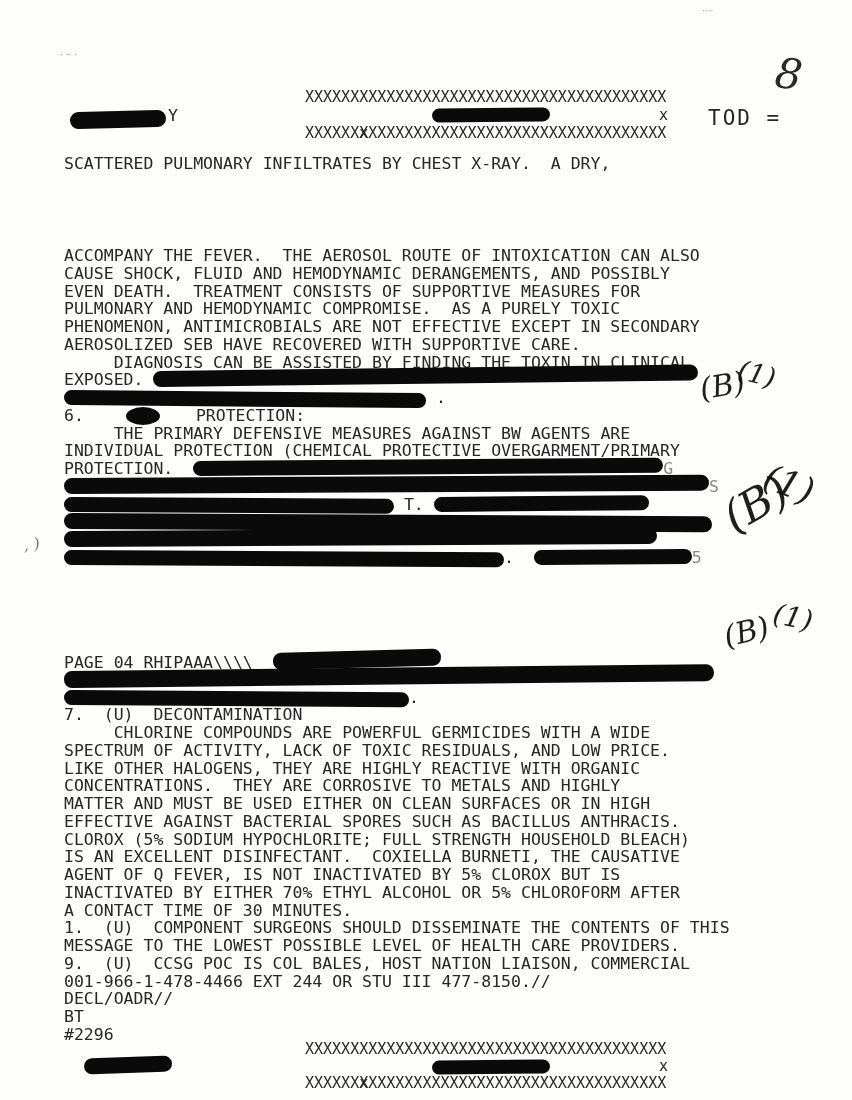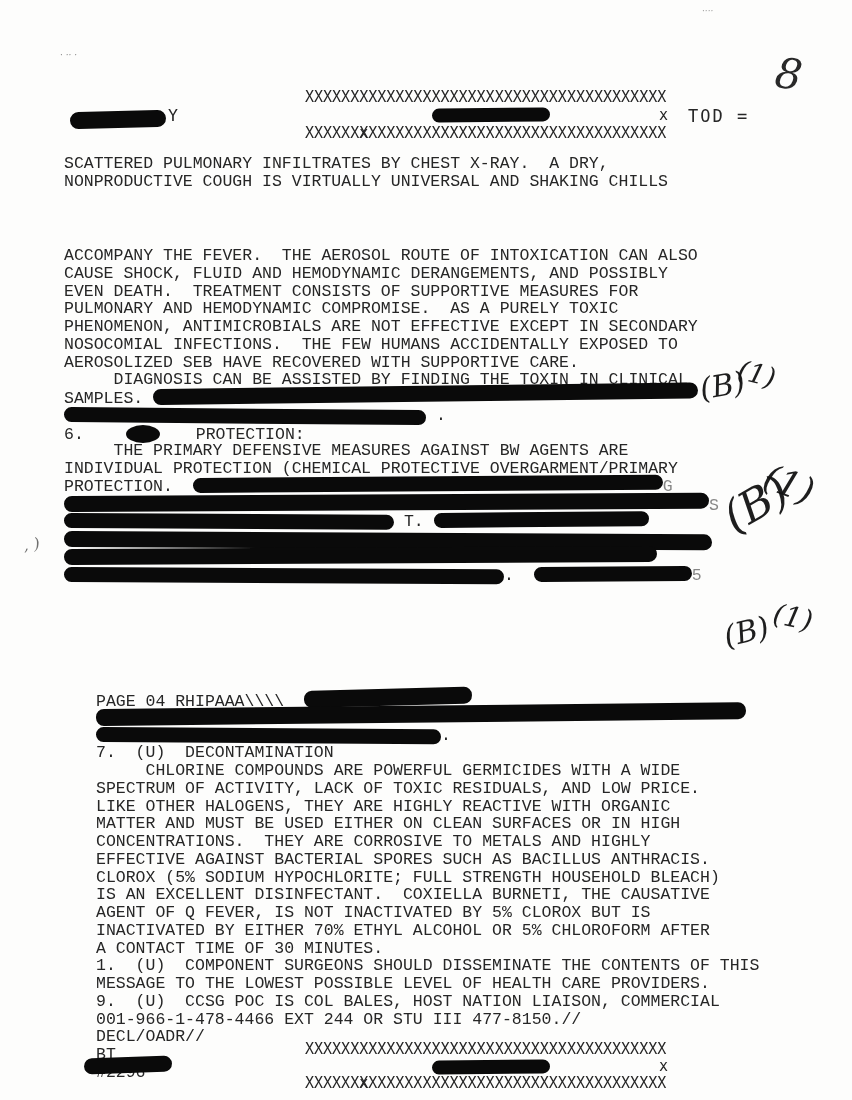--- a/index.html
+++ b/index.html
@@ -4,22 +4,22 @@
 <style>
   html,body{margin:0;padding:0;background:#9a9a9a;}
   .page{
     position:relative;width:852px;height:1100px;margin:0 auto;
     background:#fdfdfc;overflow:hidden;
     font-family:"DejaVu Sans Mono",monospace;color:#262626;
   }
   .block{position:absolute;left:64px;}
   #block-a{top:155px;}
   #block-b{top:247px;}
-  #block-c{top:691px;margin-left:32px;}
-  .line{white-space:pre;font-size:16.5px;line-height:17.75px;height:17.75px;font-family:Liberation Mono, monospace;}
+  #block-c{top:653px;}
+  .line{white-space:pre;font-size:16.5px;line-height:17.75px;height:17.75px;}
   .tx{letter-spacing:0;}
   .bar{display:inline-block;background:#0a0a0a;height:15px;border-radius:8px;
        vertical-align:-2px;transform-origin:left center;}
   .dot{display:inline-block;background:#0a0a0a;height:18px;border-radius:50%;vertical-align:-4px;}
   .gap{display:inline-block;height:1px;}
   .fch{opacity:.55;}
   
   .banner{position:absolute;left:305px;width:366px;}
   .banner .bline{white-space:pre;font-size:15px;line-height:18px;height:18px;letter-spacing:0;}
   #banner-top{top:88px;}
@@ -27,21 +27,21 @@
   #banner-bottom .bline{line-height:17px;height:17px;}
   .bmid{position:relative;}
   .bmid .side-r{position:absolute;right:3px;top:0;}
   .bmid .midbar{position:absolute;left:127px;top:2px;width:118px;height:14px;
                 background:#0a0a0a;border-radius:7px;transform:rotate(-.6deg);}
   
   .abs{position:absolute;}
   #header-left-bar{left:70px;top:111px;width:96px;height:17px;background:#0a0a0a;
                    border-radius:9px;transform:rotate(-1.6deg);}
   #header-left-suffix{left:168px;top:106px;font-size:16.5px;}
-  #tod{left:688px;top:106px;font-size:17px;letter-spacing:2px;}
+  #tod{left:708px;top:106px;font-size:21px;letter-spacing:2px;}
   #footer-left-bar{left:84px;top:1057px;width:88px;height:16px;background:#0a0a0a;
                    border-radius:9px;transform:rotate(-1.8deg);}
   
   .ink{position:absolute;font-family:"DejaVu Serif",serif;font-style:italic;
        color:#131313;white-space:pre;transform-origin:left top;}
 </style>
 </head>
 <body>
 
 <div class="page">
@@ -55,53 +55,51 @@
     </div>
     <div class="bline">XXXXXXXXXXXXXXXXXXXXXXXXXXXXXXXXXXXXXXXX</div>
   </div>
 
   <div class="abs" id="header-left-bar"></div>
   <div class="abs" id="header-left-suffix">Y</div>
   <div class="abs" id="tod">TOD =</div>
 
   <div class="block" id="block-a">
       <div class="line"><span class="tx">SCATTERED PULMONARY INFILTRATES BY CHEST X-RAY.  A DRY,</span></div>
-      <div class="line"><span class="tx">NONPRODUCTIVE COUGH IS VIRTUALLY UNIVERSAL AND SHAKING CHILLS</span></div>
     </div>
   <div class="block" id="block-b">
       <div class="line"><span class="tx">ACCOMPANY THE FEVER.  THE AEROSOL ROUTE OF INTOXICATION CAN ALSO</span></div>
       <div class="line"><span class="tx">CAUSE SHOCK, FLUID AND HEMODYNAMIC DERANGEMENTS, AND POSSIBLY</span></div>
       <div class="line"><span class="tx">EVEN DEATH.  TREATMENT CONSISTS OF SUPPORTIVE MEASURES FOR</span></div>
       <div class="line"><span class="tx">PULMONARY AND HEMODYNAMIC COMPROMISE.  AS A PURELY TOXIC</span></div>
       <div class="line"><span class="tx">PHENOMENON, ANTIMICROBIALS ARE NOT EFFECTIVE EXCEPT IN SECONDARY</span></div>
-      <div class="line"><span class="tx">NOSOCOMIAL INFECTIONS.  THE FEW HUMANS ACCIDENTALLY EXPOSED TO</span></div>
       <div class="line"><span class="tx">AEROSOLIZED SEB HAVE RECOVERED WITH SUPPORTIVE CARE.</span></div>
       <div class="line"><span class="tx">     DIAGNOSIS CAN BE ASSISTED BY FINDING THE TOXIN IN CLINICAL</span></div>
-      <div class="line"><span class="tx">SAMPLES. </span><span class="bar" style="width: 545px; height: 16px; transform: rotate(-0.7deg);"></span></div>
+      <div class="line"><span class="tx">EXPOSED. </span><span class="bar" style="width: 545px; height: 16px; transform: rotate(-0.7deg);"></span></div>
       <div class="line"><span class="bar" style="width: 362px; transform: rotate(0.5deg);"></span><span class="tx"> .</span></div>
       <div class="line"><span class="tx">6.</span><span class="gap" style="width: 42px;"></span><span class="dot" style="width: 34px;"></span><span class="gap" style="width: 36px;"></span><span class="tx">PROTECTION:</span></div>
       <div class="line"><span class="tx">     THE PRIMARY DEFENSIVE MEASURES AGAINST BW AGENTS ARE</span></div>
       <div class="line"><span class="tx">INDIVIDUAL PROTECTION (CHEMICAL PROTECTIVE OVERGARMENT/PRIMARY</span></div>
       <div class="line"><span class="tx">PROTECTION. </span><span class="gap" style="width: 10px;"></span><span class="bar" style="width: 470px; transform: rotate(-0.4deg);"></span><span class="tx fch">G</span></div>
       <div class="line"><span class="bar" style="width: 645px; height: 16px; transform: rotate(-0.3deg);"></span><span class="tx fch">S</span></div>
       <div class="line"><span class="bar" style="width: 330px; transform: rotate(0.3deg);"></span><span class="tx"> T. </span><span class="bar" style="width: 215px; transform: rotate(-0.5deg);"></span></div>
       <div class="line"><span class="bar" style="width: 648px; height: 16px; transform: rotate(0.3deg);"></span></div>
       <div class="line"><span class="bar" style="width: 593px; height: 16px; transform: rotate(-0.3deg);"></span></div>
       <div class="line"><span class="bar" style="width: 440px; transform: rotate(0.3deg);"></span><span class="tx">.  </span><span class="bar" style="width: 158px; transform: rotate(-0.4deg);"></span><span class="tx fch">5</span></div>
     </div>
   <div class="block" id="block-c">
       <div class="line"><span class="tx">PAGE 04 RHIPAAA\\\\</span><span class="gap" style="width: 20px;"></span><span class="bar" style="width: 168px; height: 17px; transform: rotate(-1.5deg);"></span></div>
       <div class="line"><span class="bar" style="width: 650px; height: 17px; transform: rotate(-0.6deg);"></span></div>
       <div class="line"><span class="bar" style="width: 345px; transform: rotate(0.4deg);"></span><span class="tx">.</span></div>
       <div class="line"><span class="tx">7.  (U)  DECONTAMINATION</span></div>
       <div class="line"><span class="tx">     CHLORINE COMPOUNDS ARE POWERFUL GERMICIDES WITH A WIDE</span></div>
       <div class="line"><span class="tx">SPECTRUM OF ACTIVITY, LACK OF TOXIC RESIDUALS, AND LOW PRICE.</span></div>
       <div class="line"><span class="tx">LIKE OTHER HALOGENS, THEY ARE HIGHLY REACTIVE WITH ORGANIC</span></div>
+      <div class="line"><span class="tx">CONCENTRATIONS.  THEY ARE CORROSIVE TO METALS AND HIGHLY</span></div>
       <div class="line"><span class="tx">MATTER AND MUST BE USED EITHER ON CLEAN SURFACES OR IN HIGH</span></div>
-      <div class="line"><span class="tx">CONCENTRATIONS.  THEY ARE CORROSIVE TO METALS AND HIGHLY</span></div>
       <div class="line"><span class="tx">EFFECTIVE AGAINST BACTERIAL SPORES SUCH AS BACILLUS ANTHRACIS.</span></div>
       <div class="line"><span class="tx">CLOROX (5% SODIUM HYPOCHLORITE; FULL STRENGTH HOUSEHOLD BLEACH)</span></div>
       <div class="line"><span class="tx">IS AN EXCELLENT DISINFECTANT.  COXIELLA BURNETI, THE CAUSATIVE</span></div>
       <div class="line"><span class="tx">AGENT OF Q FEVER, IS NOT INACTIVATED BY 5% CLOROX BUT IS</span></div>
       <div class="line"><span class="tx">INACTIVATED BY EITHER 70% ETHYL ALCOHOL OR 5% CHLOROFORM AFTER</span></div>
       <div class="line"><span class="tx">A CONTACT TIME OF 30 MINUTES.</span></div>
       <div class="line"><span class="tx">1.  (U)  COMPONENT SURGEONS SHOULD DISSEMINATE THE CONTENTS OF THIS</span></div>
       <div class="line"><span class="tx">MESSAGE TO THE LOWEST POSSIBLE LEVEL OF HEALTH CARE PROVIDERS.</span></div>
       <div class="line"><span class="tx">9.  (U)  CCSG POC IS COL BALES, HOST NATION LIAISON, COMMERCIAL</span></div>
       <div class="line"><span class="tx">001-966-1-478-4466 EXT 244 OR STU III 477-8150.//</span></div>

